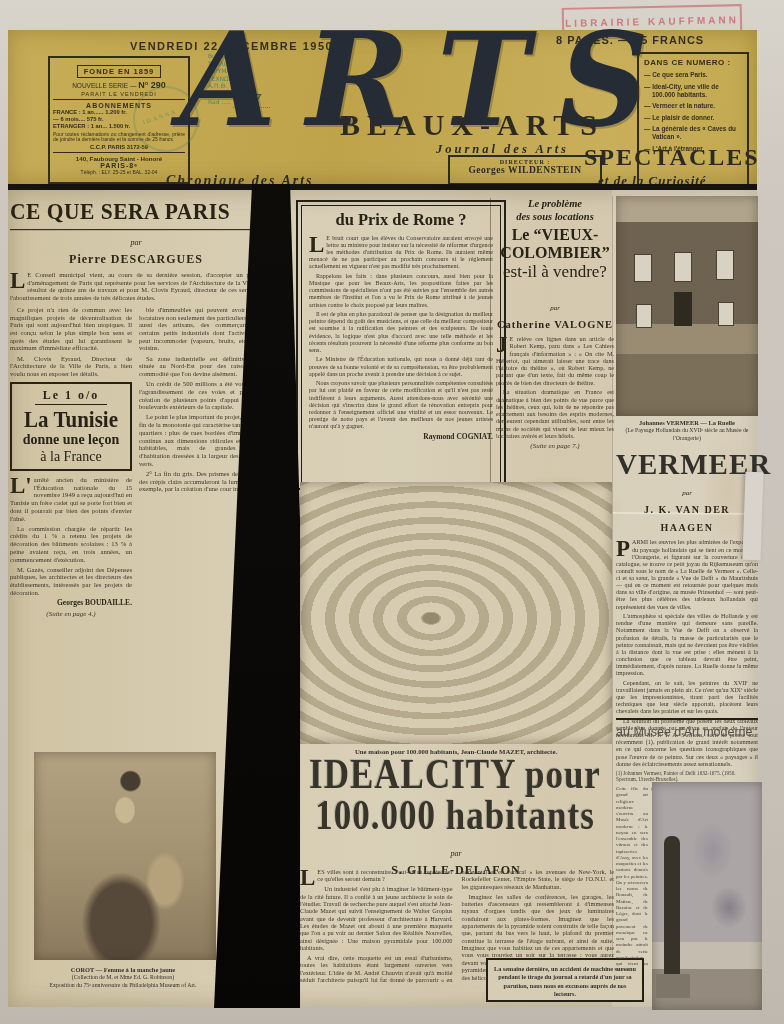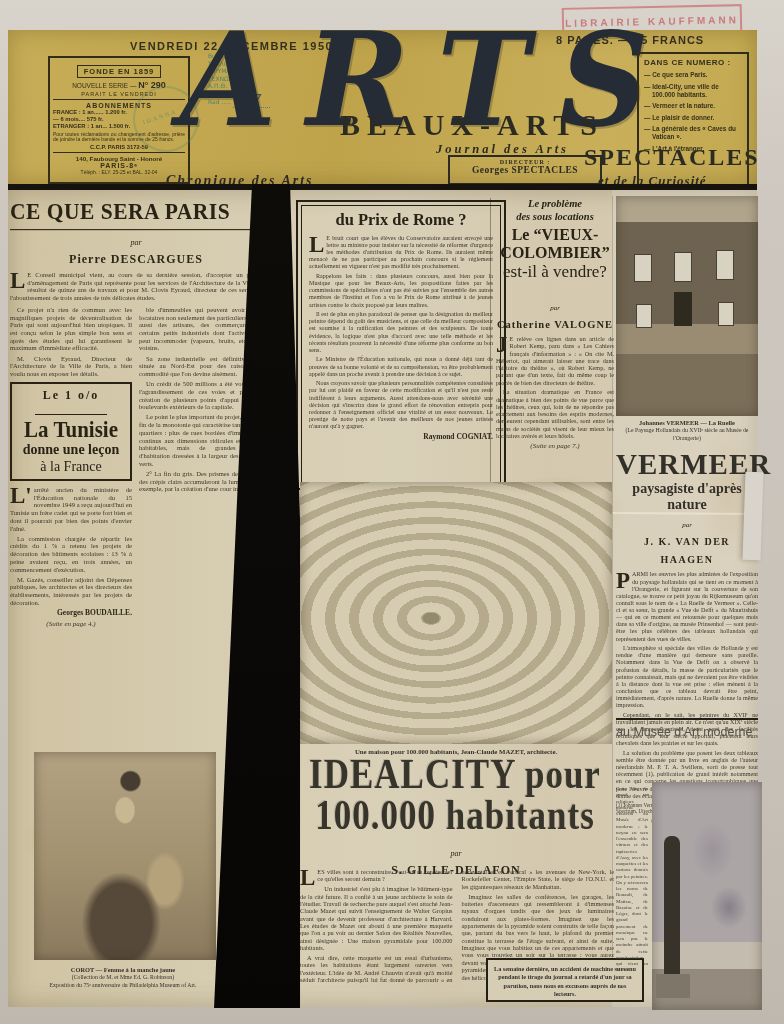--- a/index.html
+++ b/index.html
@@ -71,21 +71,21 @@
   .byline .par{font-size:8px;font-style:italic;}
   .byline .aut{font-size:12px;font-weight:bold;letter-spacing:1px;}
   
   #colA{left:2px;top:10px;width:252px;}
   #colA .title{font-size:21.5px;font-weight:bold;letter-spacing:.5px;color:#292316;
     border-bottom:1.5px solid #292316;padding-bottom:3px;margin-bottom:2px;transform:scaleY(1.08);}
   #colA .cols{display:flex;gap:7px;margin-top:4px;}
   #colA .c{width:122px;}
   #tun-box{border:2px solid #292316;text-align:center;color:#292316;padding:4px 2px;margin:4px 0 5px;}
   #tun-box .k{font-size:12px;font-weight:bold;letter-spacing:2px;border-bottom:1.5px solid #292316;
-    display:inline-block;padding:0 8px 12px;margin-bottom:3px;}
+    display:inline-block;padding:0 8px 2px;margin-bottom:3px;}
   #tun-box .l1{font-size:21px;font-weight:bold;transform:scaleY(1.05);}
   #tun-box .l2{font-size:14px;font-weight:bold;}
   #tun-box .l3{font-size:14px;font-weight:normal;}
   .sig{text-align:right;font-size:7.5px;font-weight:bold;color:#2c2718;margin-top:2px;}
   .suite{text-align:center;font-size:7px;font-style:italic;color:#3b362b;margin-top:2px;}
   
   .photo{box-shadow:inset 0 0 12px rgba(40,30,15,.4);}
   #corot-photo{left:26px;top:562px;width:182px;height:208px;
     background:
       radial-gradient(circle 12px at 53% 14%, #463d30 0 9px, rgba(70,61,48,0) 11px),
@@ -189,21 +189,21 @@
     <div class="abs" id="stamp-round">
         <span>ΙΩΑΝΝΑ</span>
       </div>
 
     <div class="abs" id="logo">ARTS</div>
     <div class="abs mh-beaux">BEAUX-ARTS</div>
     <div class="abs mh-journal">Journal des Arts</div>
     <div class="abs mh-chron">Chronique des Arts</div>
     <div class="abs" id="dir-box">
       <div class="lbl">DIRECTEUR :</div>
-      <div class="nm">Georges SPECTACLES</div>
+      <div class="nm">Georges WILDENSTEIN</div>
     </div>
     <div class="abs mh-spect">SPECTACLES</div>
     <div class="abs mh-curio">et de la Curiosité</div>
 
     <div class="abs" id="toc-box">
       <div class="tt">DANS CE NUMERO :</div>
       <div class="it">— Ce que sera Paris.</div>
       <div class="it">— Ideal-City, une ville de 100.000 habitants.</div>
       <div class="it">— Vermeer et la nature.</div>
       <div class="it">— Le plaisir de donner.</div>
@@ -306,21 +306,20 @@
         <div class="win" style="left:100px;top:54px;width:16px;height:28px;"></div>
         <div class="win" style="left:20px;top:108px;width:14px;height:22px;"></div>
         <div class="win" style="left:102px;top:106px;width:14px;height:22px;"></div>
         <div class="door" style="left:58px;top:96px;width:18px;height:34px;"></div>
       </div>
       <div class="cap" style="margin-top:3px;">
         <div class="b">Johannes VERMEER — La Ruelle</div>
         <div class="s">(Le Paysage Hollandais du XVIIᵉ siècle au Musée de l'Orangerie)</div>
       </div>
       <div class="title">VERMEER</div>
-      <div class="sub">paysagiste d'après nature</div>
       <div class="byline">
         <span class="par" style="font-size:7px;">par</span><br>
         <span class="aut" style="font-size:10px;letter-spacing:1.5px;">J. K. VAN DER HAAGEN</span>
       </div>
       <div class="bt">
         <p class="dc">PARMI les œuvres les plus admirées de l'exposition du paysage hollandais qui se tient en ce moment à l'Orangerie, et figurant sur la couverture de son catalogue, se trouve ce petit joyau du Rijksmuseum qu'on connaît sous le nom de « La Ruelle de Vermeer ». Celle-ci et sa sœur, la grande « Vue de Delft » du Mauritshuis — qui en ce moment est retournée pour quelques mois dans sa ville d'origine, au musée Prinsenhof — sont peut-être les plus célèbres des tableaux hollandais qui représentent des vues de villes.</p>
         <p>L'atmosphère si spéciale des villes de Hollande y est rendue d'une manière qui demeure sans pareille. Notamment dans la Vue de Delft on a observé la profusion de détails, la masse de particularités que le peintre connaissait, mais qui ne devraient pas être visibles à la distance dont la vue est prise : elles mènent à la conclusion que ce tableau devrait être peint, immédiatement, d'après nature. La Ruelle donne la même impression.</p>
         <p>Cependant, on le sait, les peintres du XVIIᵉ ne travaillaient jamais en plein air. Ce n'est qu'au XIXᵉ siècle que les impressionnistes, tirant parti des facilités techniques que leur siècle apportait, placèrent leurs chevalets dans les prairies et sur les quais.</p>
         <p>La solution du problème que posent les deux tableaux semble être donnée par un livre en anglais de l'auteur néerlandais M. P. T. A. Swillens, sorti de presse tout récemment (1), publication de grand intérêt notamment en ce qui concerne les questions iconographiques que pose l'œuvre de ce peintre. Sur ces deux « paysages » il donne des éclaircissements assez sensationnels.</p>
       </div>

